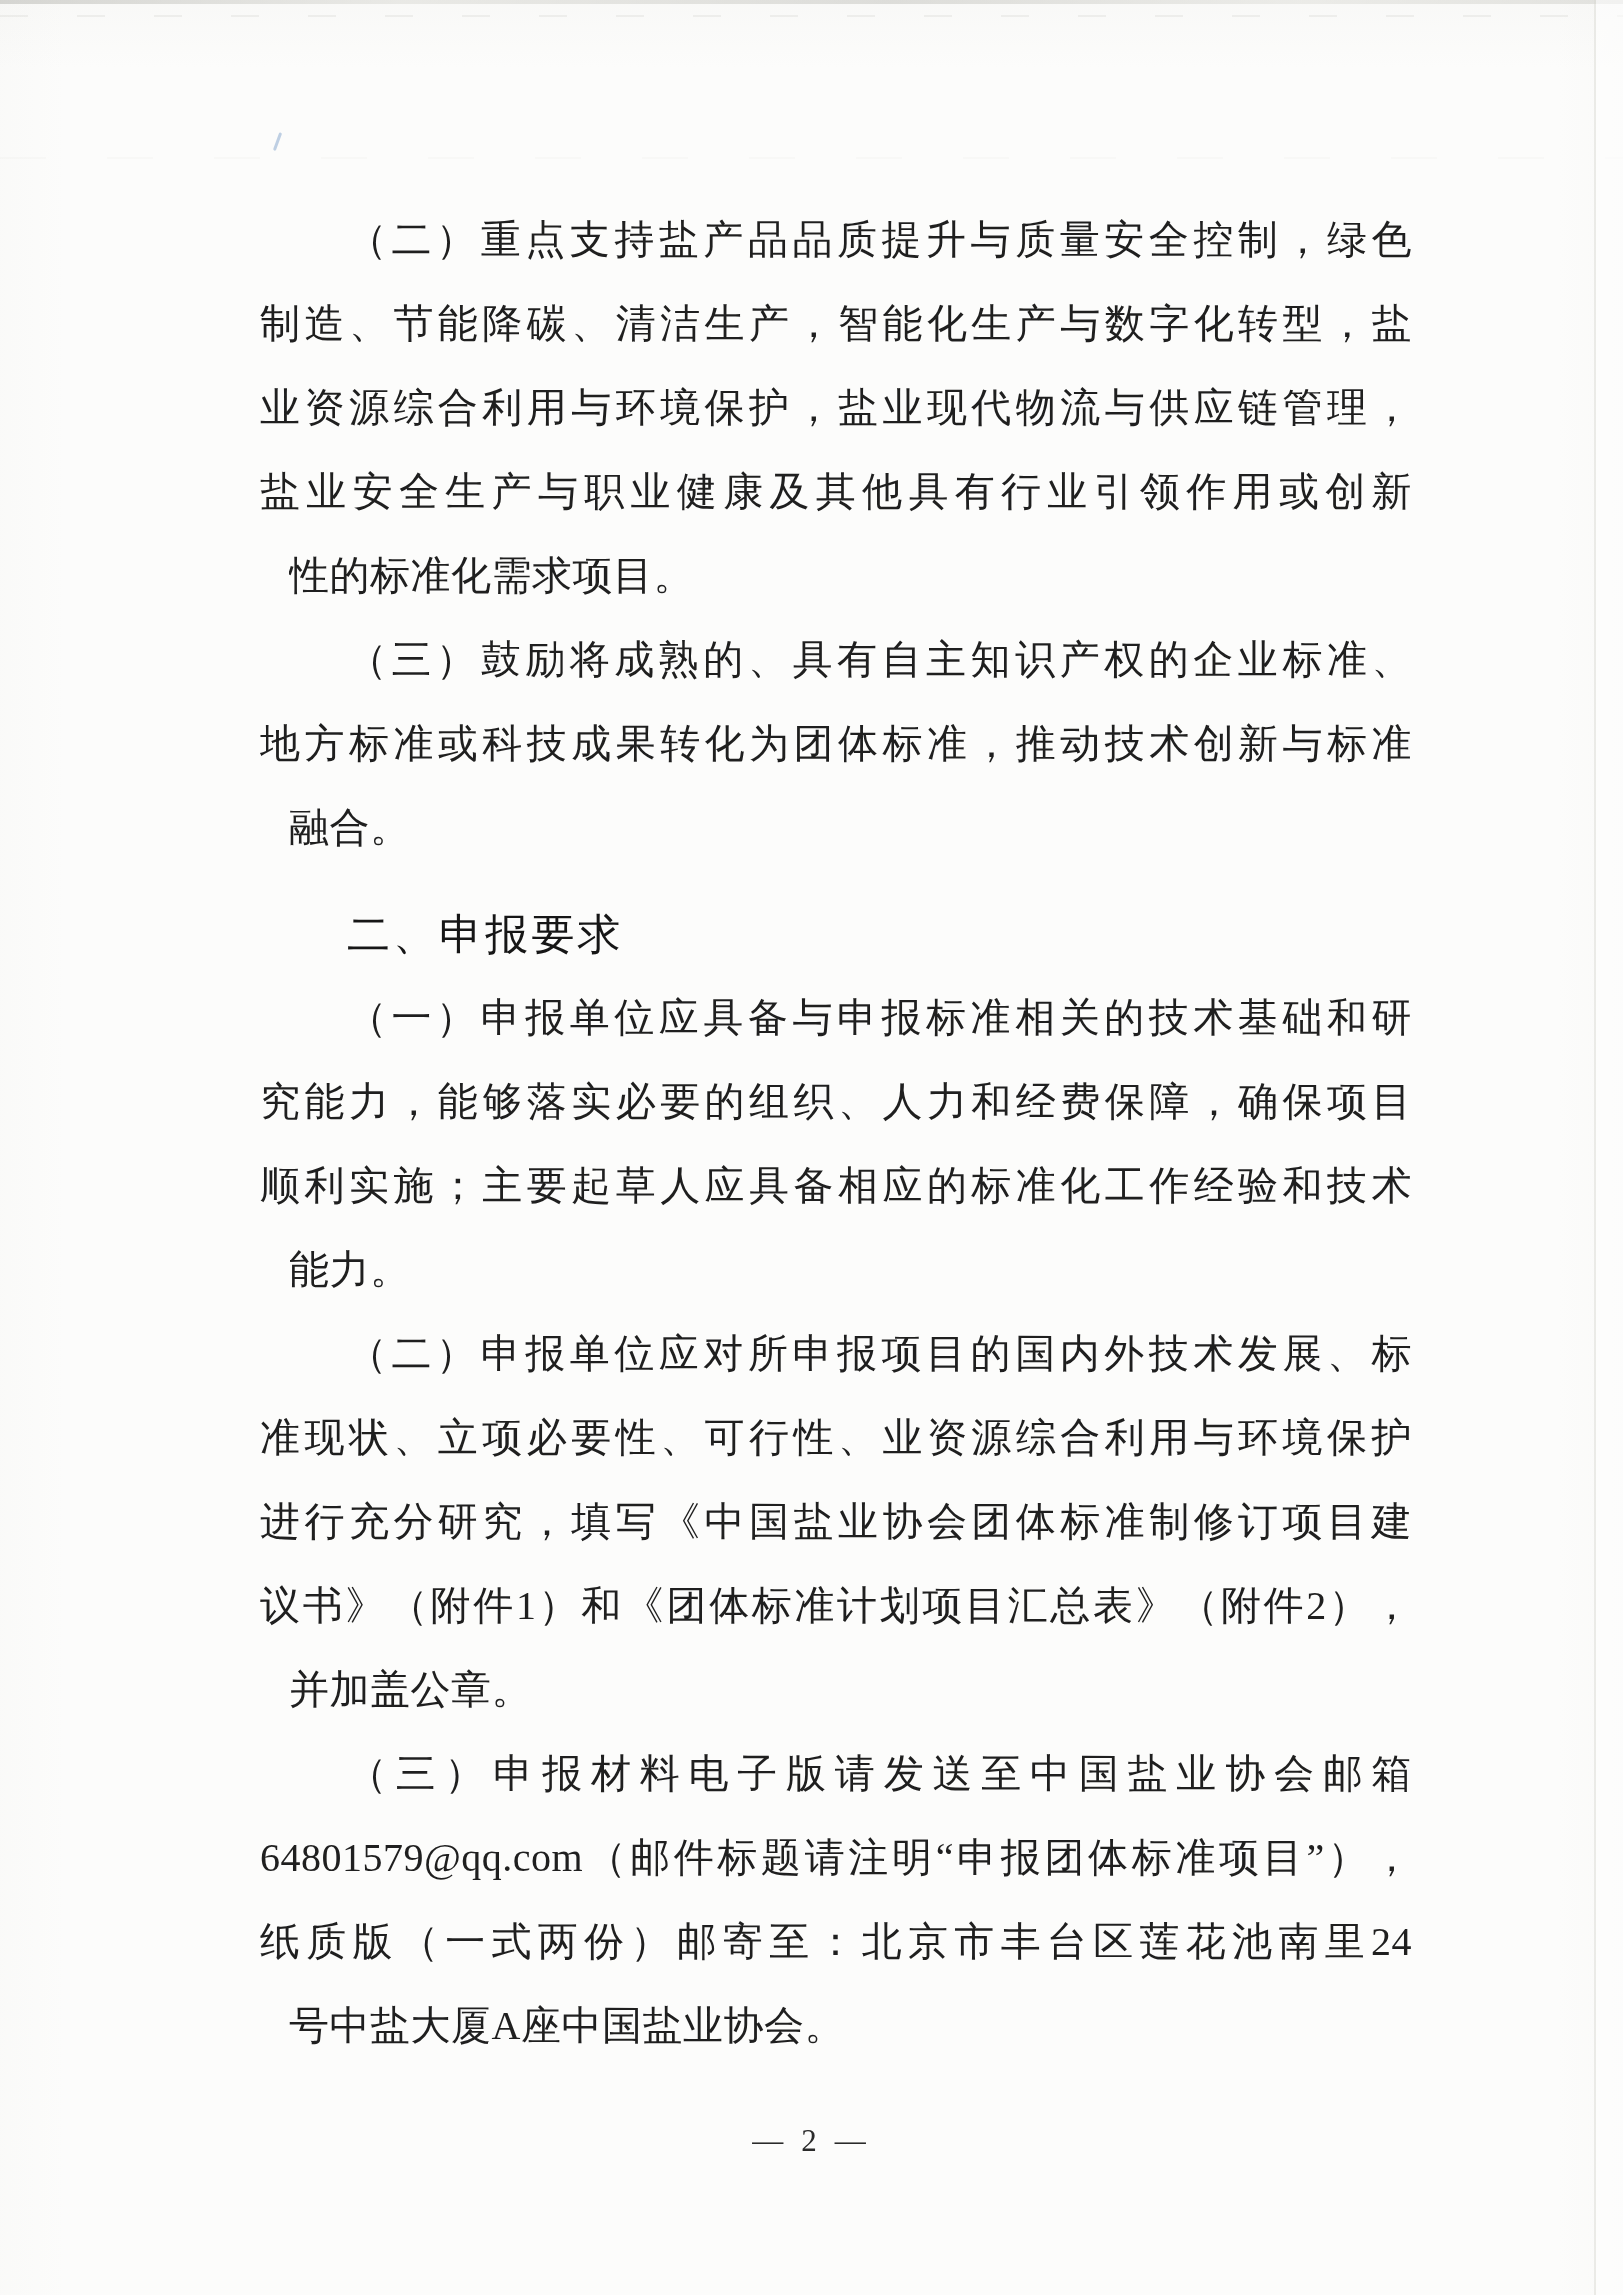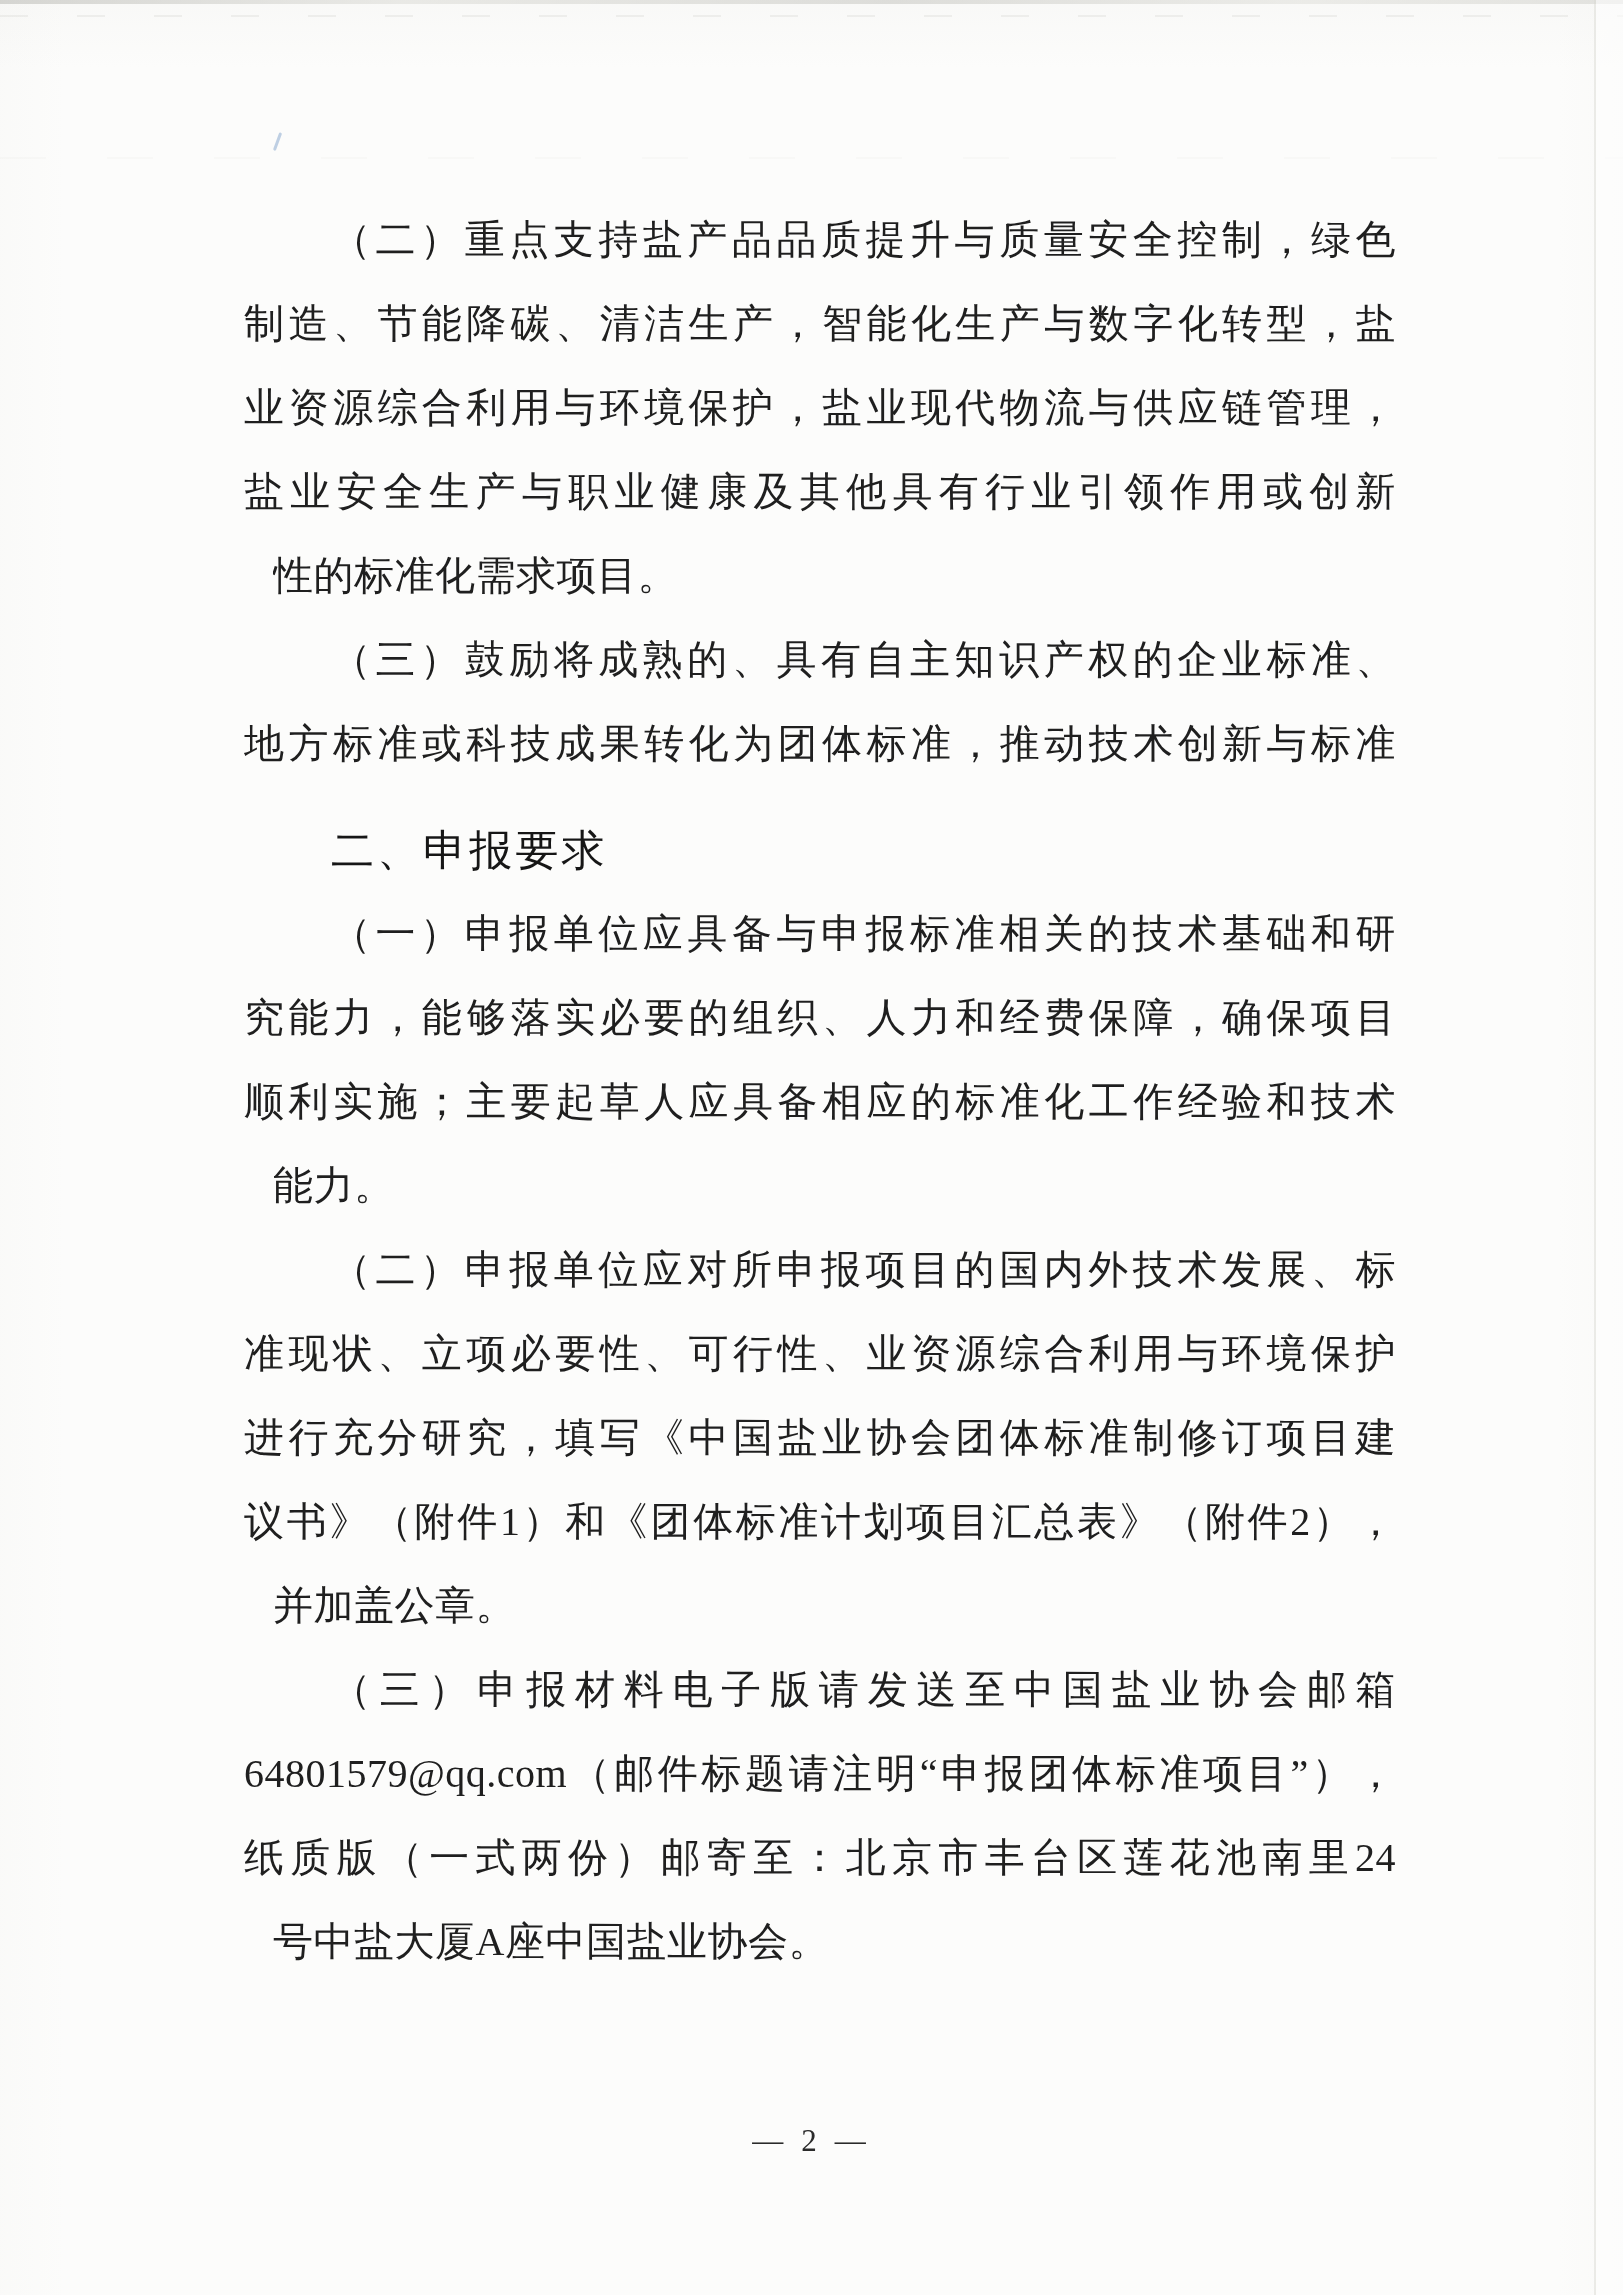--- a/index.html
+++ b/index.html
@@ -56,21 +56,21 @@
   }
   .edge-right {
     top: 0; left: 1596px; width: 27px; height: 100%;
     background: #ffffff;
     opacity: 0.55;
   }
 
   
   .textblock {
     position: absolute;
-    left: 244px;
+    left: 260px;
     top: 198px;
     width: 1152px;
   }
   .para { margin: 0; }
   .line {
     font-size: 40px;
     height: 84px;
     line-height: 84px;
     letter-spacing: 0.5px;
     text-align: justify;
@@ -124,20 +124,21 @@
       <div class="line first">（二）重点支持盐产品品质提升与质量安全控制，绿色</div>
       <div class="line">制造、节能降碳、清洁生产，智能化生产与数字化转型，盐</div>
       <div class="line">业资源综合利用与环境保护，盐业现代物流与供应链管理，</div>
       <div class="line">盐业安全生产与职业健康及其他具有行业引领作用或创新</div>
       <div class="line end">性的标准化需求项目。</div>
     </section>
 
     <section class="para">
       <div class="line first">（三）鼓励将成熟的、具有自主知识产权的企业标准、</div>
       <div class="line">地方标准或科技成果转化为团体标准，推动技术创新与标准</div>
+      <div class="line end">融合。</div>
     </section>
 
     <h2 class="heading">二、申报要求</h2>
 
     <section class="para">
       <div class="line first">（一）申报单位应具备与申报标准相关的技术基础和研</div>
       <div class="line">究能力，能够落实必要的组织、人力和经费保障，确保项目</div>
       <div class="line">顺利实施；主要起草人应具备相应的标准化工作经验和技术</div>
       <div class="line end">能力。</div>
     </section>

